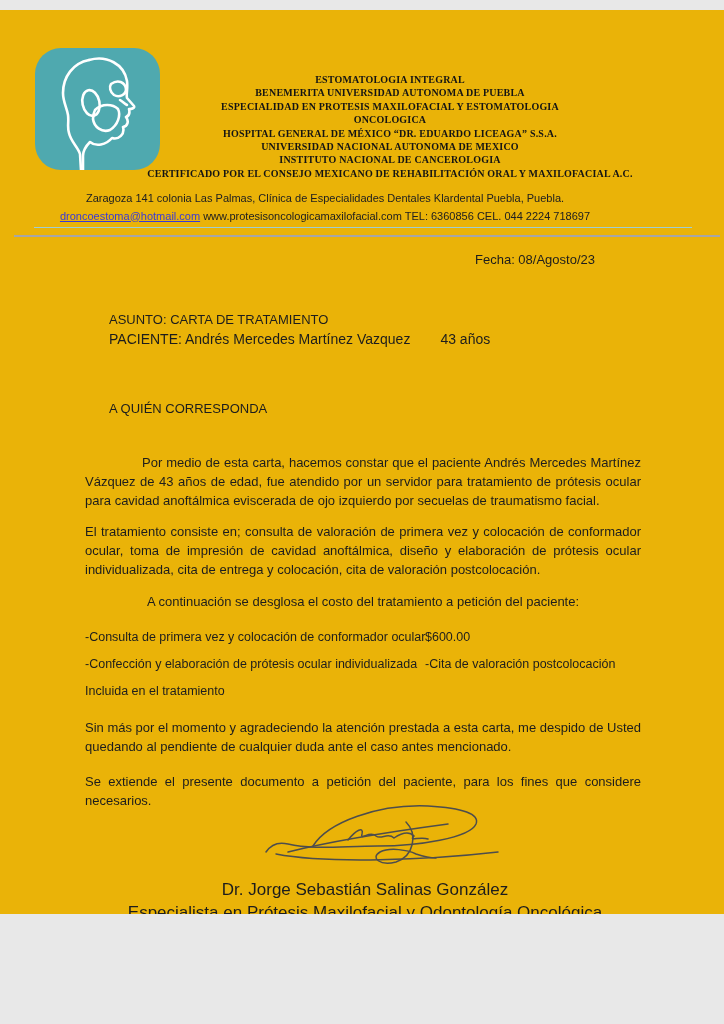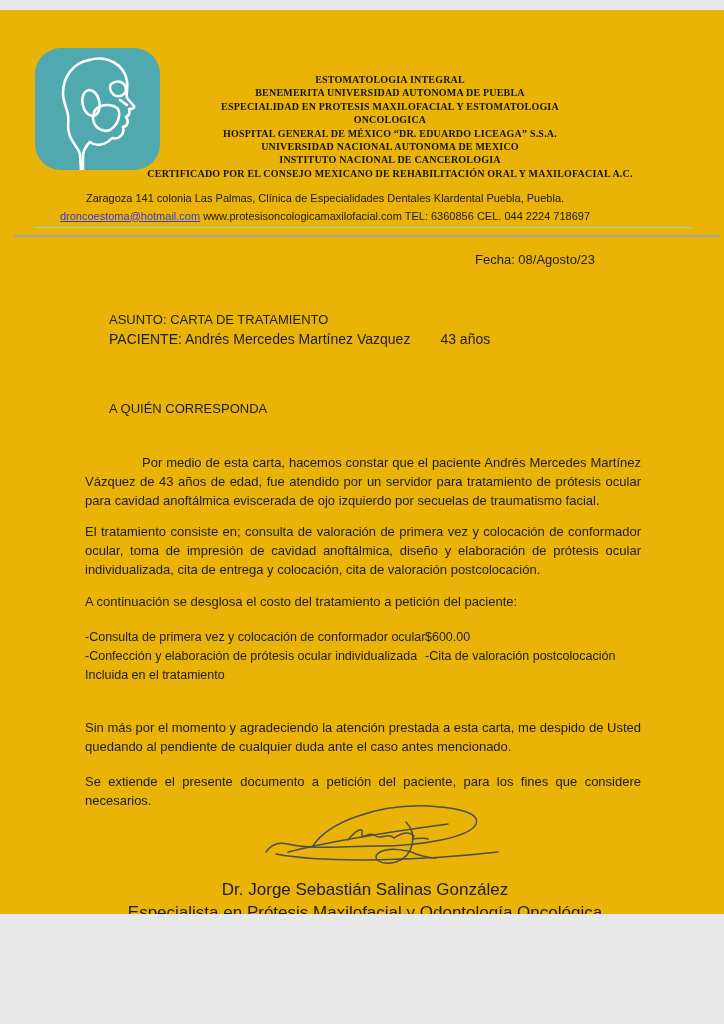--- a/index.html
+++ b/index.html
@@ -38,26 +38,26 @@
   .subject { position:absolute; left:109px; top:302px; font-size:13px; }
   .patient { position:absolute; left:109px; top:321px; font-size:14px; }
   .patient .age { margin-left:30px; }
   .salutation { position:absolute; left:109px; top:391px; font-size:13px; }
   .para {
     position:absolute; left:85px; width:556px; margin:0;
     font-size:13px; line-height:19px; text-align:justify;
   }
   .p1 { top:443px; text-indent:57px; }
   .p2 { top:512px; }
-  .p3 { top:582px; text-align:left; }
+  .p3 { top:582px; text-align:center; }
   .p4 { top:708px; }
   .p5 { top:762px; }
   .costs {
     position:absolute; left:85px; top:618px; width:556px;
-    display:grid; grid-template-columns:340px 1fr; row-gap:0;
+    display:grid; grid-template-columns:340px 1fr; row-gap:8px;
     font-size:12.5px; line-height:19px;
   }
   .cost-label { white-space:nowrap; }
   
   .signature-svg { position:absolute; left:258px; top:784px; }
   .sig-block {
     position:absolute; left:85px; width:560px; top:869px;
     text-align:center; font-size:17px; line-height:22.5px;
   }
   .ccp { position:absolute; left:82px; top:971px; font-size:18px; }

